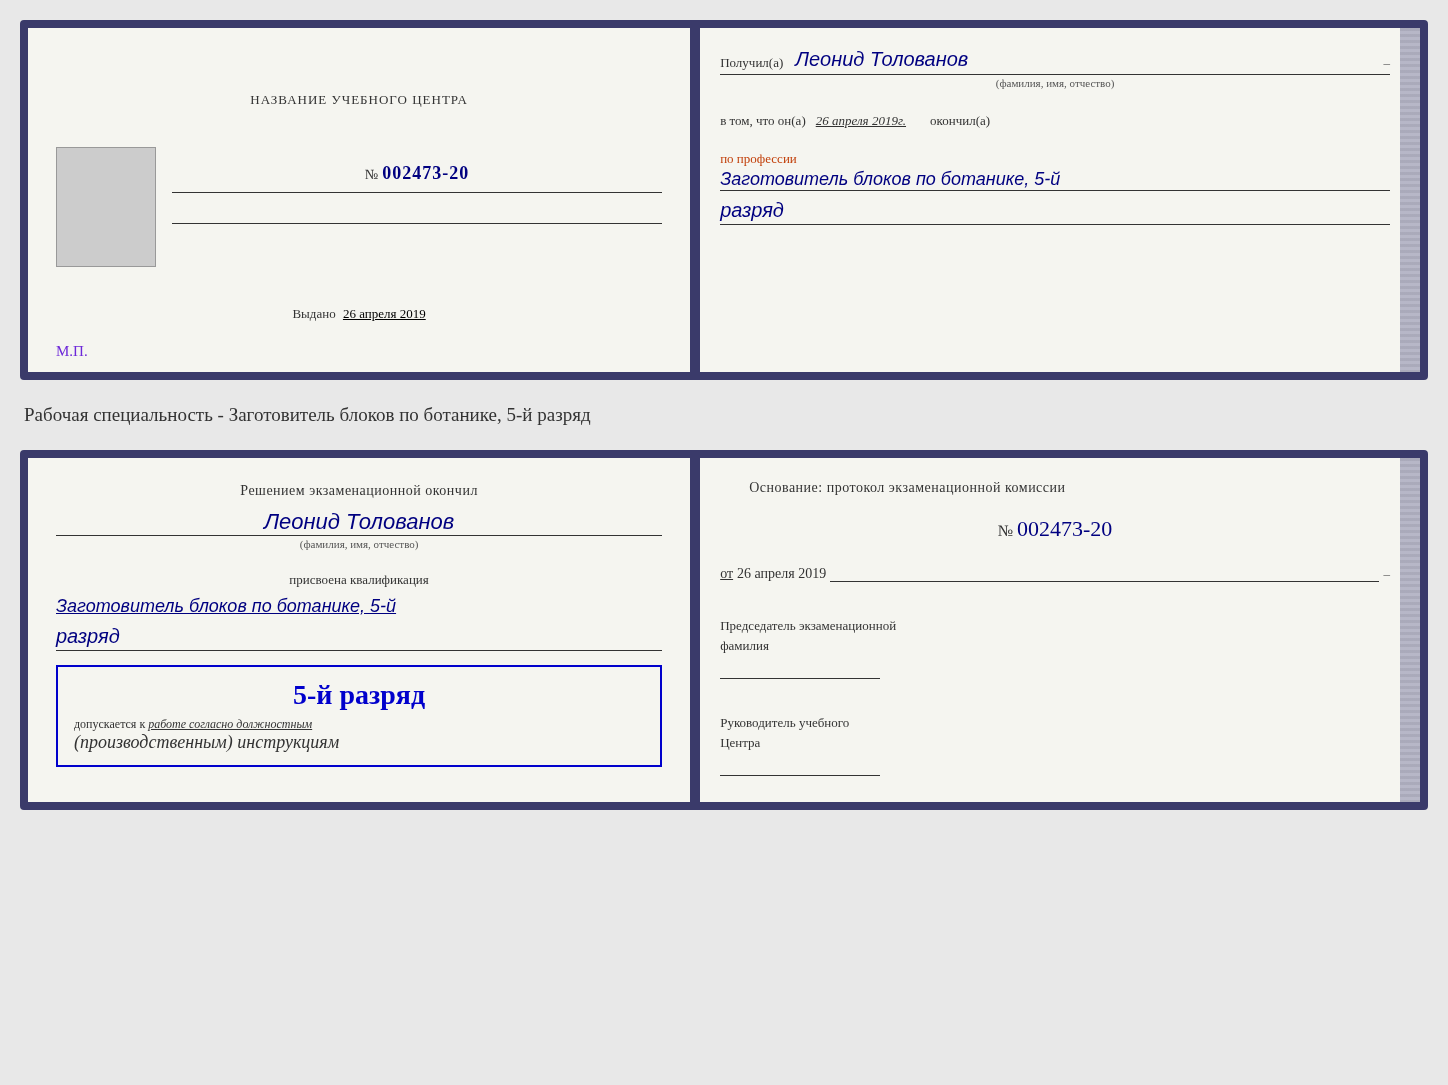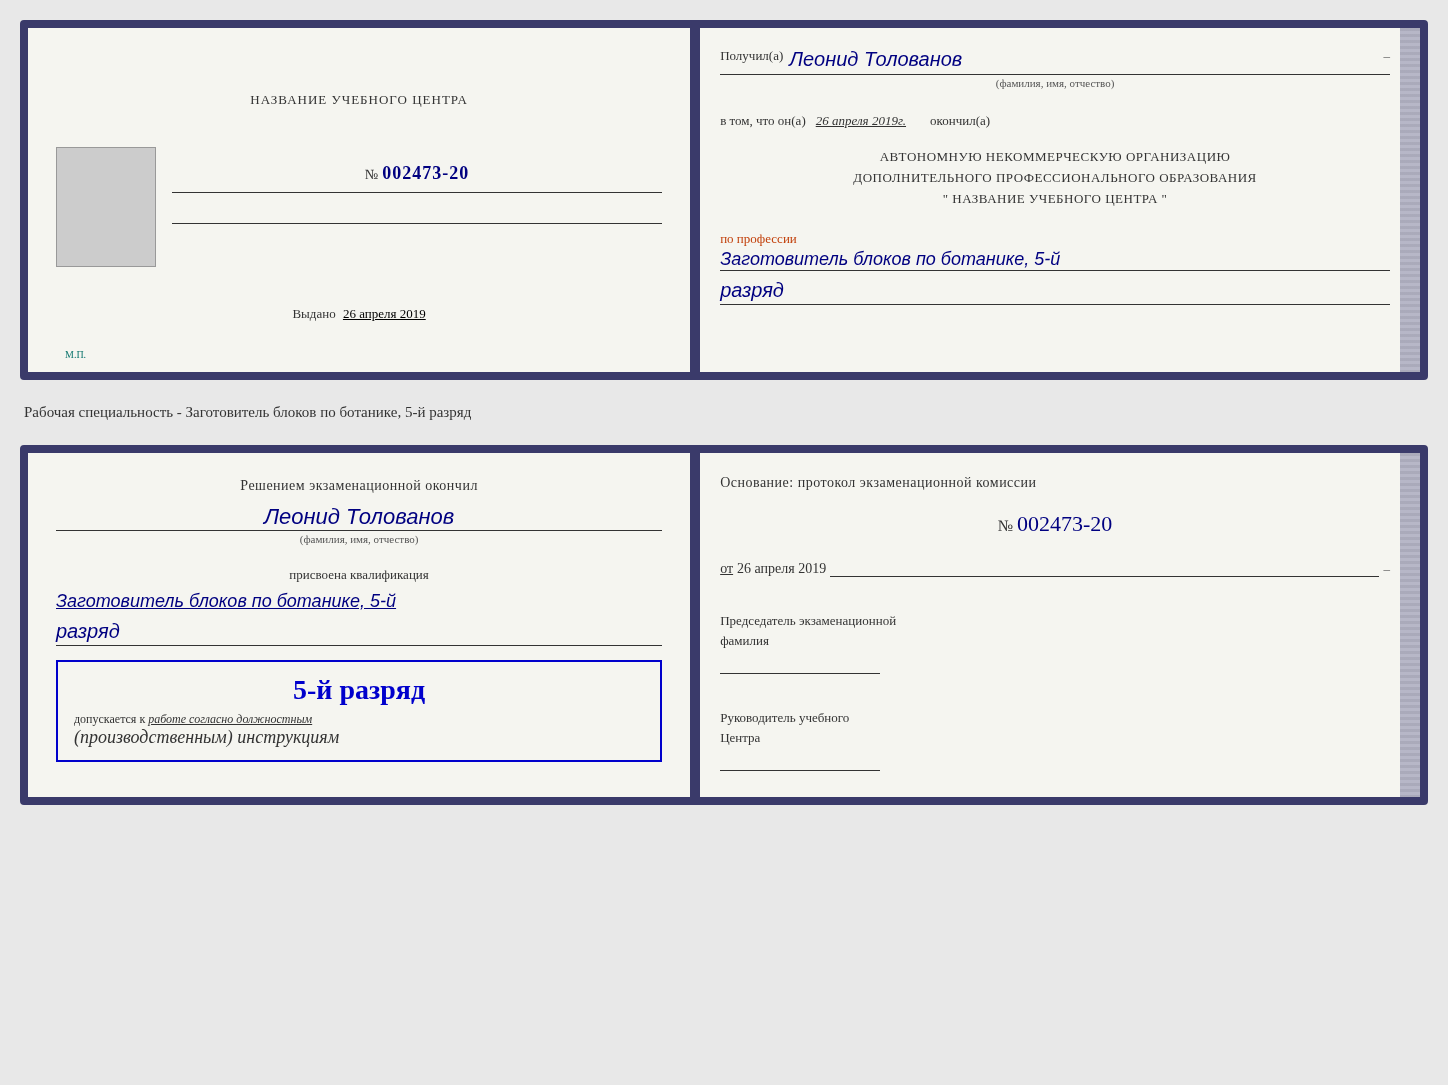--- a/index.html
+++ b/index.html
@@ -106,25 +106,25 @@
       text-align: center;
       margin-bottom: 6px;
     }
 
     .issued-date {
       font-style: normal;
       color: #000;
     }
 
     .mp-label {
-      font-size: 10px;
-      color: #0f766e;
+      font-size: 15px;
+      color: #6d28d9;
       position: absolute;
       bottom: 12px;
-      left: 37px;
+      left: 28px;
     }
 
     .recipient-label {
       font-size: 13px;
       color: #333;
       white-space: nowrap;
     }
 
     .recipient-name {
       font-family: 'Segoe UI', sans-serif;
@@ -179,21 +179,21 @@
       color: #000080;
       font-style: italic;
       border-bottom: 1px solid #333;
       display: block;
       margin-top: 8px;
       padding-bottom: 2px;
     }
 
     
     .specialty-label {
-      font-size: 15px;
+      font-size: 19px;
       color: #333;
       padding: 6px 4px;
     }
 
     
     .bottom-doc .doc-left {
       justify-content: flex-start;
       padding-top: 22px;
     }
 
@@ -278,20 +278,21 @@
       font-style: italic;
       text-decoration: underline;
       color: #333;
     }
 
     
     .basis-title {
       font-size: 14px;
       letter-spacing: 0.5px;
       color: #333;
+      margin-left: 29px;
     }
 
     .basis-number {
       font-size: 22px;
       color: #000080;
       font-weight: normal;
       text-align: center;
       margin-top: 10px;
       display: block;
     }
@@ -367,40 +368,35 @@
         <span>Выдано</span>
         <span class="issued-date underline-text" style="margin-left:4px;">26 апреля 2019</span>
       </div>
 
       <div class="mp-label">М.П.</div>
     </div>
 
     <div class="doc-right">
 
       <div>
-        <div style="display:flex; gap:6px; border-bottom:1px solid #333; padding-bottom:3px;">
+        <div style="display:flex; align-items:flex-end; gap:12px; border-bottom:1px solid #333; padding-bottom:3px;">
           <span class="recipient-label">Получил(а)</span>
           <span class="recipient-name">Леонид Толованов</span>
           <span style="flex:1; border-bottom:none;"></span>
           <span style="font-size:13px; color:#555; margin-left:10px;">–</span>
         </div>
         <span class="recipient-subtitle">(фамилия, имя, отчество)</span>
       </div>
 
       <div style="margin-top:8px;">
         <span style="font-size:13px; color:#333;">в том, что он(а)</span>
         <span class="certifies-date" style="margin-left:6px; font-size:13px;">26 апреля 2019г.</span>
         <span style="font-size:13px; color:#333; margin-left:20px;">окончил(а)</span>
       </div>
 
-      <div class="org-block">
-        <div>АВТОНОМНУЮ НЕКОММЕРЧЕСКУЮ ОРГАНИЗАЦИЮ</div>
-        <div>ДОПОЛНИТЕЛЬНОГО ПРОФЕССИОНАЛЬНОГО ОБРАЗОВАНИЯ</div>
-        <div>" НАЗВАНИЕ УЧЕБНОГО ЦЕНТРА "</div>
-      </div>
 
       <div style="margin-top:6px;">
         <span class="profession-label">по профессии</span>
         <span class="profession-value">Заготовитель блоков по ботанике, 5-й</span>
         <span class="razryad-value">разряд</span>
       </div>
 
       <div class="right-edge-deco"></div>
     </div>
 

